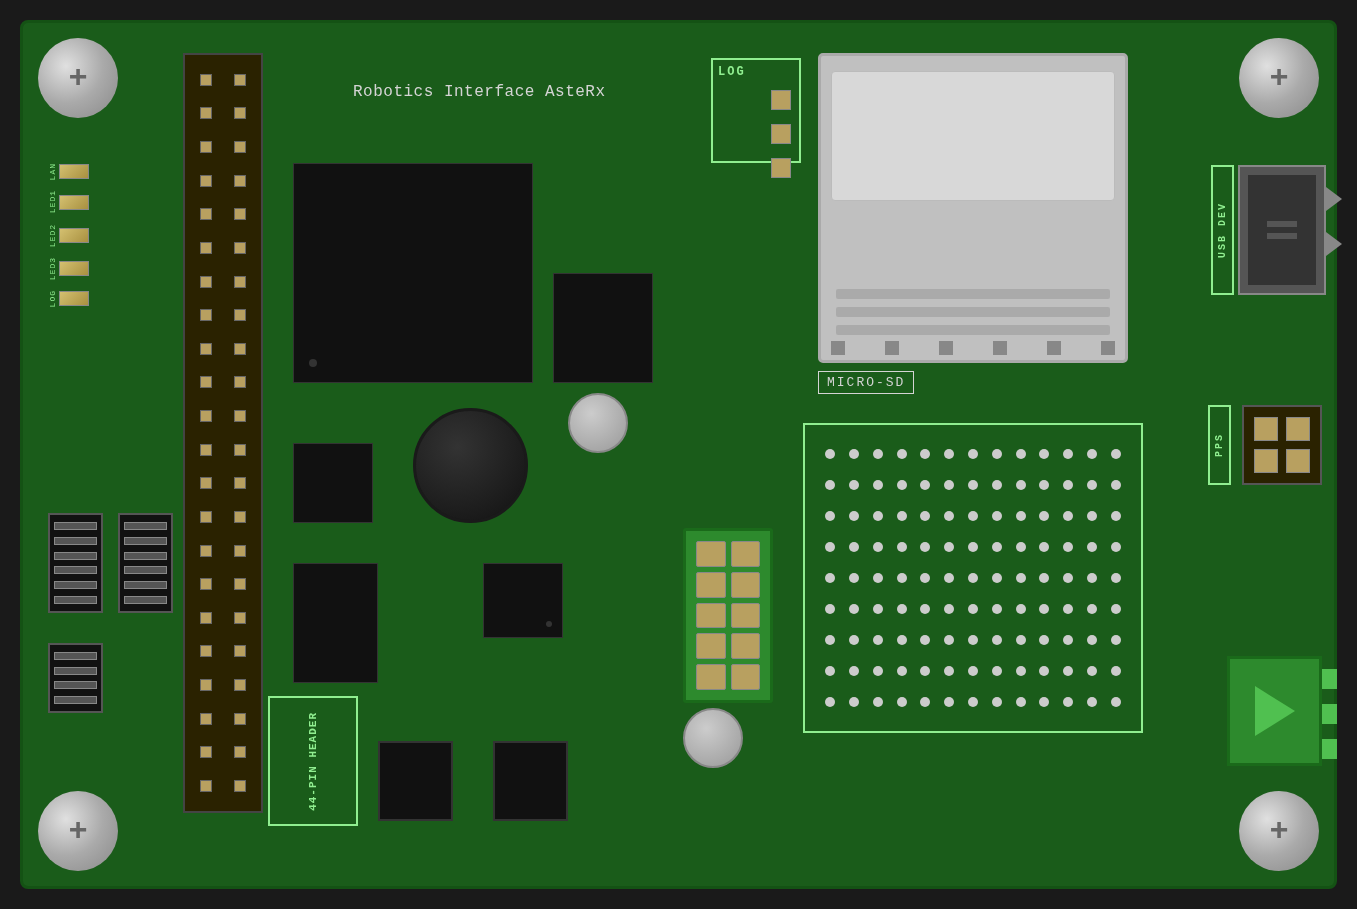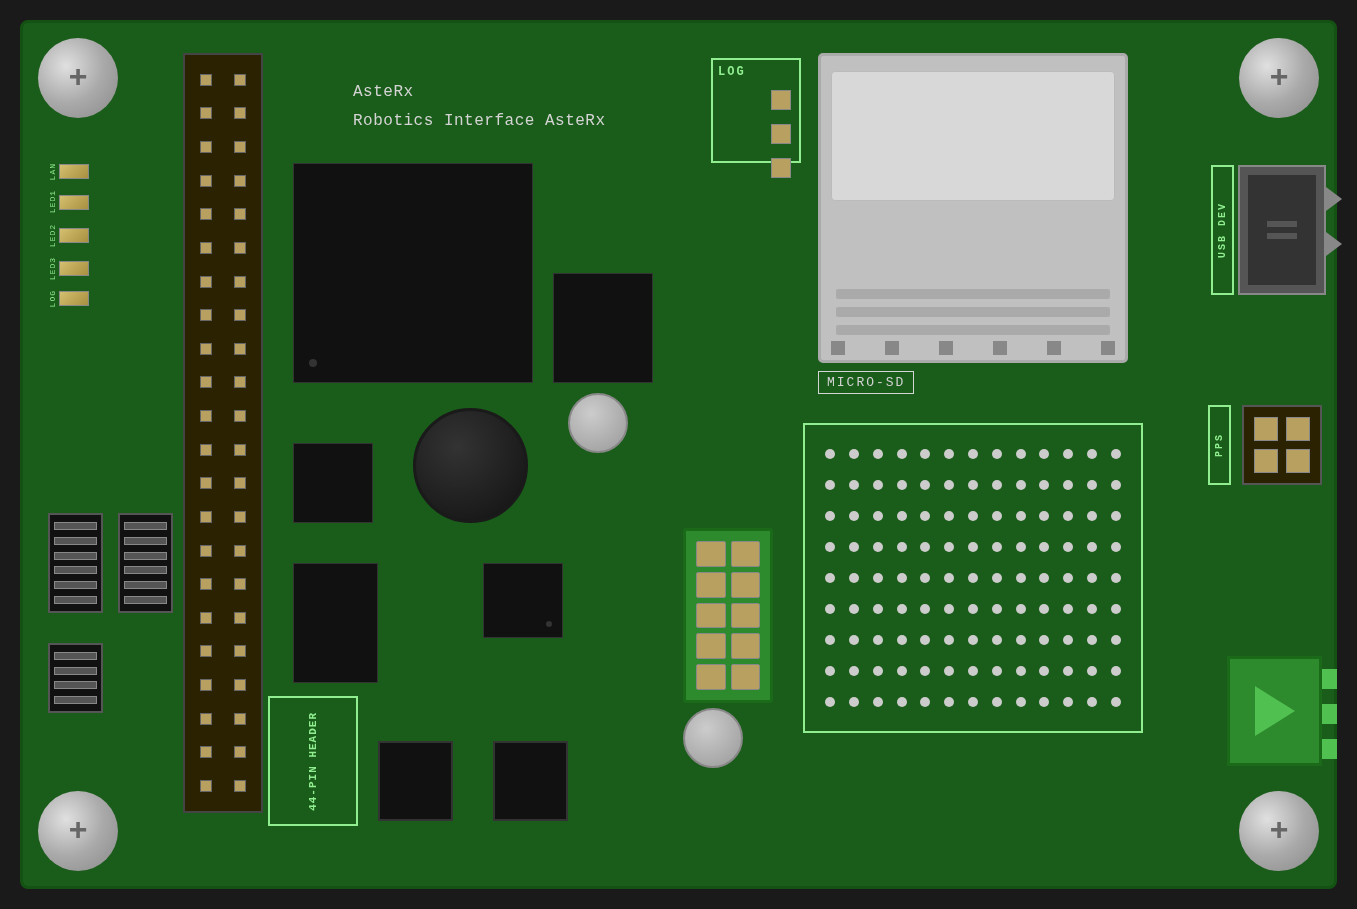--- a/index.html
+++ b/index.html
@@ -119,21 +119,20 @@
 <body>
 
 <div class="pcb-board">
 
   <div class="screw tl"></div>
   <div class="screw tr"></div>
   <div class="screw bl"></div>
   <div class="screw br"></div>
 
   <div class="board-title">
-    <div>AsteRx</div>
     <div>Robotics Interface AsteRx</div>
   </div>
 
   <div class="header-44pin">
     <style>
       .header-44pin-inner {
         width: 100%;
         height: 100%;
         display: flex;
         flex-direction: column;

